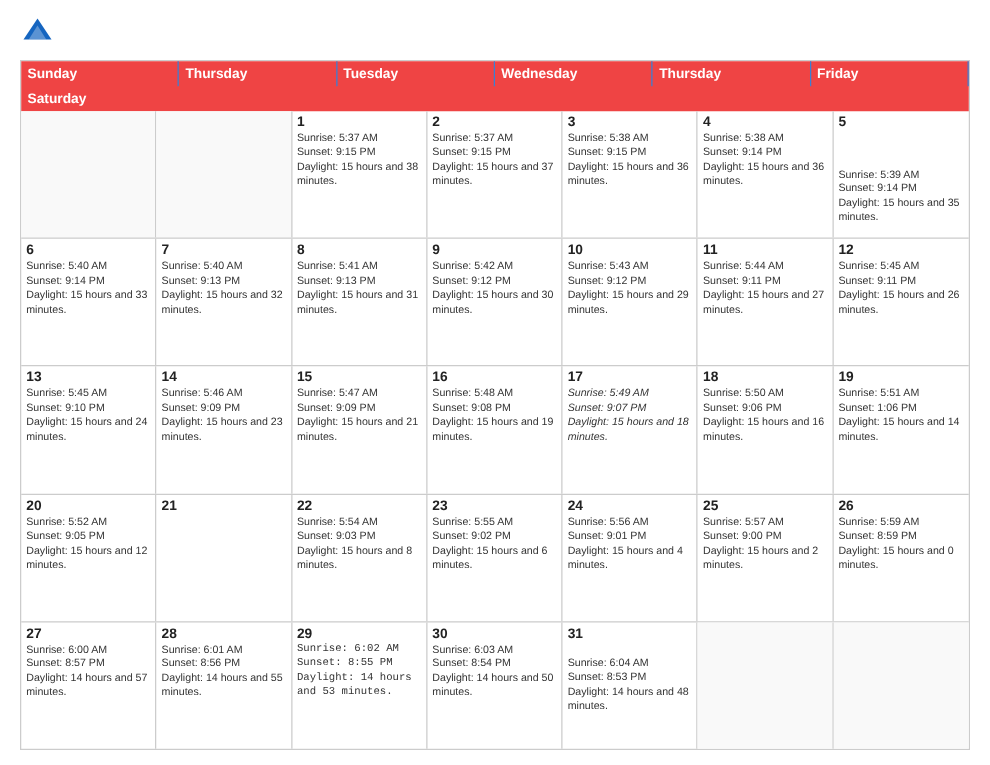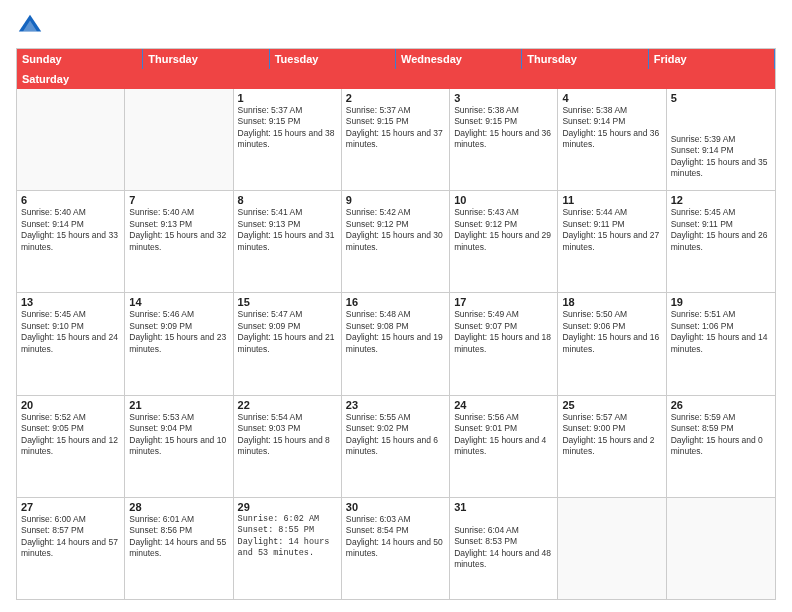--- a/index.html
+++ b/index.html
@@ -237,21 +237,21 @@
 Daylight: 15 hours and 21 minutes.</div>
           </div>
           <div class="cal-cell">
             <div class="day-num">16</div>
             <div class="cell-detail" style="white-space: pre-line;">Sunrise: 5:48 AM
 Sunset: 9:08 PM
 Daylight: 15 hours and 19 minutes.</div>
           </div>
           <div class="cal-cell">
             <div class="day-num">17</div>
-            <div class="cell-detail" style="white-space: pre-line;">Sunrise: 5:49 AM
+            <div class="cell-detail" style="white-space: pre-line; font-style: italic;">Sunrise: 5:49 AM
 Sunset: 9:07 PM
 Daylight: 15 hours and 18 minutes.</div>
           </div>
           <div class="cal-cell">
             <div class="day-num">18</div>
             <div class="cell-detail" style="white-space: pre-line;">Sunrise: 5:50 AM
 Sunset: 9:06 PM
 Daylight: 15 hours and 16 minutes.</div>
           </div>
           <div class="cal-cell">
@@ -263,23 +263,20 @@
         </div>
         <div class="cal-row">
           <div class="cal-cell">
             <div class="day-num">20</div>
             <div class="cell-detail" style="white-space: pre-line;">Sunrise: 5:52 AM
 Sunset: 9:05 PM
 Daylight: 15 hours and 12 minutes.</div>
           </div>
           <div class="cal-cell">
             <div class="day-num">21</div>
-            <div class="cell-detail" style="white-space: pre-line;">Sunrise: 5:53 AM
-Sunset: 9:04 PM
-Daylight: 15 hours and 10 minutes.</div>
           </div>
           <div class="cal-cell">
             <div class="day-num">22</div>
             <div class="cell-detail" style="white-space: pre-line;">Sunrise: 5:54 AM
 Sunset: 9:03 PM
 Daylight: 15 hours and 8 minutes.</div>
           </div>
           <div class="cal-cell">
             <div class="day-num">23</div>
             <div class="cell-detail" style="white-space: pre-line;">Sunrise: 5:55 AM

